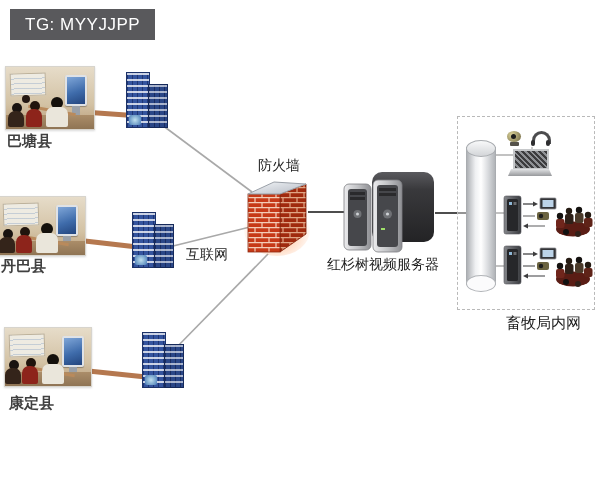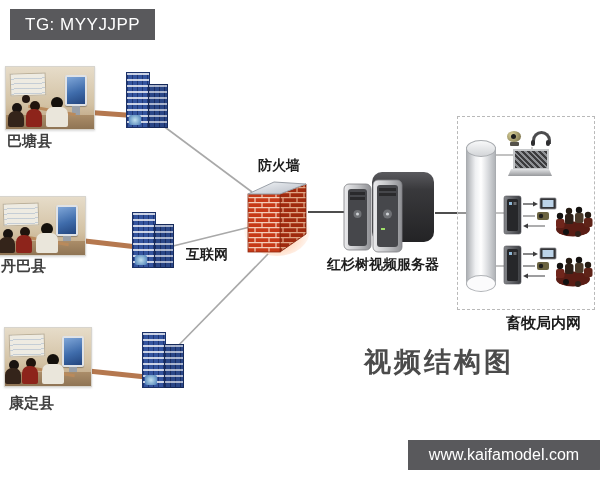--- a/index.html
+++ b/index.html
@@ -31,21 +31,21 @@
   .building{position:absolute;width:46px;height:58px;}
   .b-tower{position:absolute;left:2px;top:2px;width:22px;height:54px;background:#34549e;border:1px solid #1c3268;
            background-image:repeating-linear-gradient(180deg,rgba(255,255,255,.75) 0 2px,transparent 2px 6px),
                             repeating-linear-gradient(90deg,rgba(12,28,80,.55) 0 1px,transparent 1px 5px);}
   .b-annex{position:absolute;left:24px;top:14px;width:18px;height:42px;background:#2a4687;border:1px solid #15295a;
            background-image:repeating-linear-gradient(180deg,rgba(255,255,255,.6) 0 2px,transparent 2px 6px),
                             repeating-linear-gradient(90deg,rgba(10,22,64,.55) 0 1px,transparent 1px 5px);}
   .b-door{position:absolute;left:5px;bottom:3px;width:12px;height:10px;background:radial-gradient(circle,#bfe0ef 0%,#5f8fc0 80%);border-radius:2px;}
 
   
-  .dlabel{position:absolute;font-size:14px;font-weight:bold;color:#1d1d1d;white-space:nowrap;}
+  .dlabel{position:absolute;font-size:14px;font-weight:normal;color:#1d1d1d;white-space:nowrap;}
 
   
   .dashed-box{position:absolute;left:457px;top:116px;width:136px;height:192px;border:1px dashed #b9b9b9;background:rgba(255,255,255,.4);}
 
   
   .cylinder{position:absolute;left:466px;top:140px;width:30px;height:152px;}
   .cyl-body{position:absolute;left:0;top:7px;width:28px;height:138px;border-left:1px solid #a9acb0;border-right:1px solid #a9acb0;
             background:linear-gradient(90deg,#aeb1b5 0%,#eff0f2 30%,#ffffff 50%,#d9dbde 75%,#b1b4b8 100%);}
   .cyl-top{position:absolute;left:0;top:0;width:28px;height:15px;border-radius:50%;border:1px solid #a9acb0;
            background:linear-gradient(180deg,#f8f9fa,#d3d5d8);}
@@ -306,19 +306,15 @@
     <circle cx="76" cy="20" r="3.2" fill="#151210"></circle>
       <rect x="72" y="23" width="8.5" height="10" rx="2" fill="#4b3a2a"></rect>
     <circle cx="85" cy="25" r="3.2" fill="#241a12"></circle>
       <rect x="81" y="28" width="8.5" height="9" rx="2" fill="#5f2318"></rect>
     <circle cx="63" cy="42" r="3" fill="#111"></circle>
       <circle cx="75" cy="44" r="3" fill="#30211a"></circle>
   </svg>
 
   <div class="dlabel" style="left:486px;top:314px;font-size:15px;margin-left:20px;">畜牧局内网</div>
 
-  <div class="title">视频结构图</div>
-
-  <div class="banner bottom">
-    <span>www.kaifamodel.com</span>
-  </div>
+
 
 </div>
 
 </body></html>

